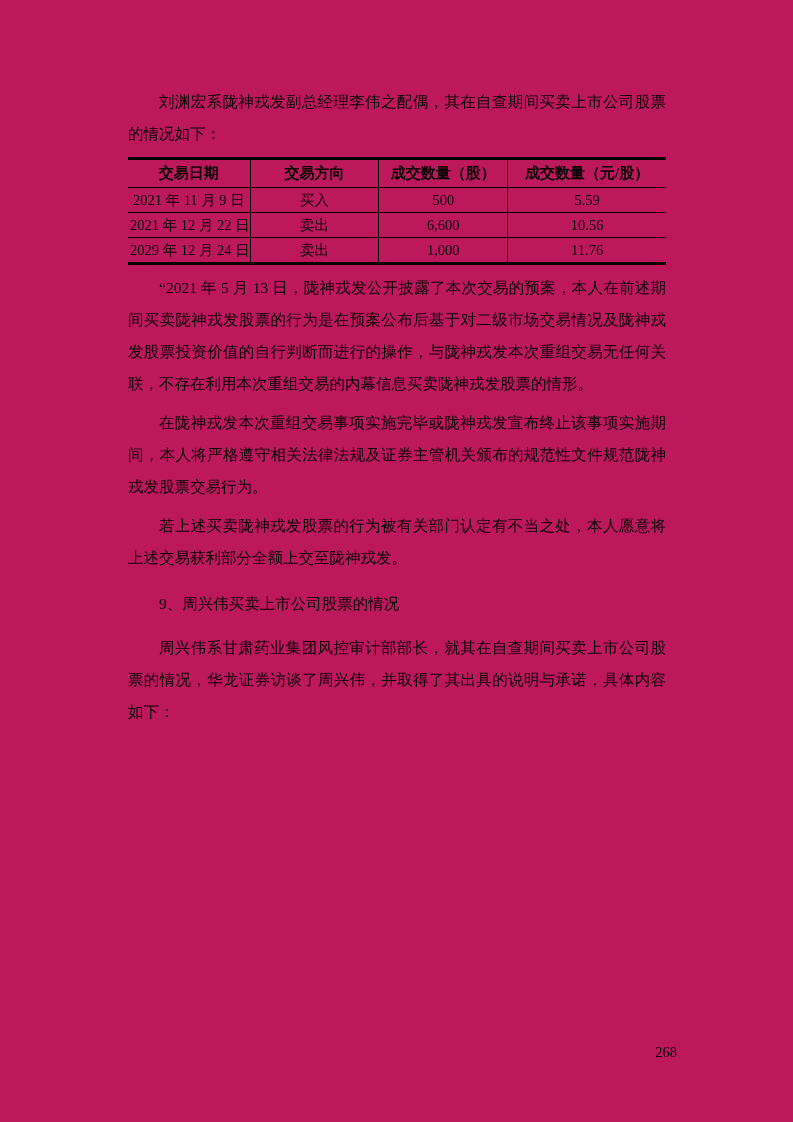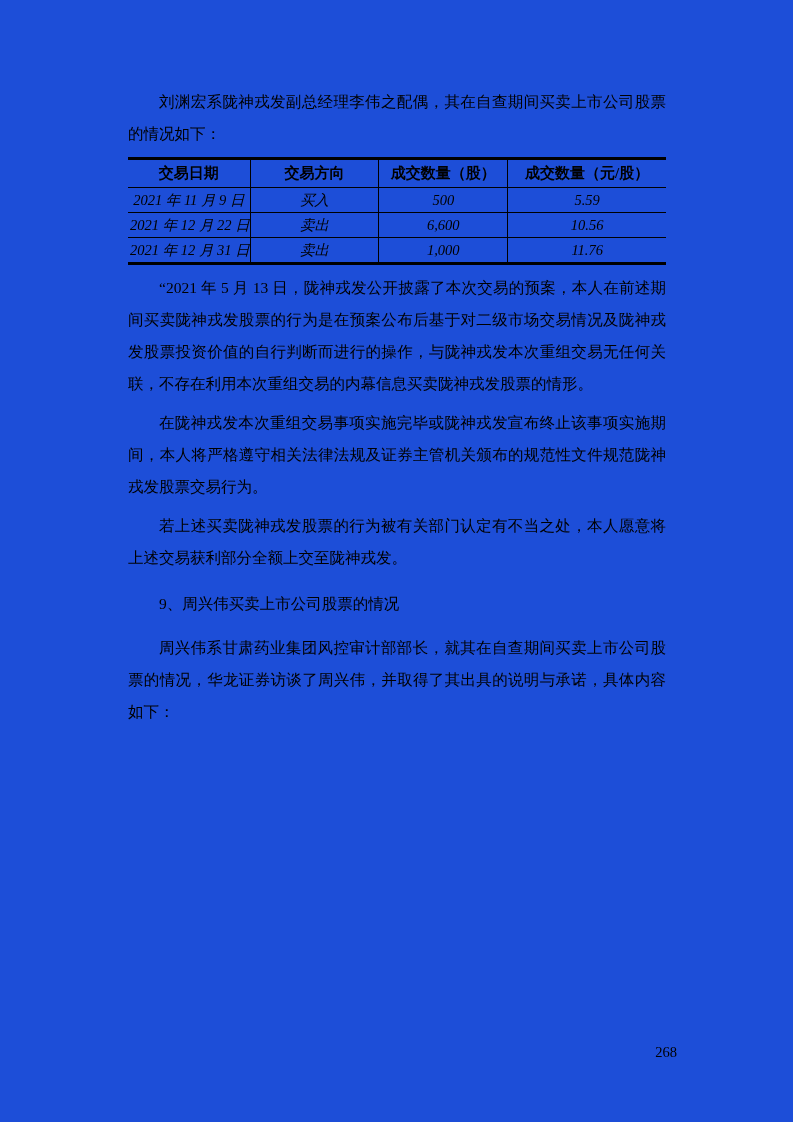--- a/index.html
+++ b/index.html
@@ -10,21 +10,21 @@
   body {
     width: 793px;
     height: 1122px;
     font-family: "Liberation Serif", "DejaVu Serif", serif;
     color: #000000;
   }
   .page {
     position: relative;
     width: 793px;
     height: 1122px;
-    background: #1d4ed8;
+    background: #be185d;
     overflow: hidden;
   }
   .content {
     position: absolute;
     left: 128px;
     top: 86px;
     width: 538px;
   }
   .para {
     margin: 6px 0 0 0;
@@ -69,21 +69,20 @@
   table.txn th:first-child, table.txn td:first-child { border-left: none; }
   table.txn th:last-child,  table.txn td:last-child  { border-right: none; }
   table.txn th {
     font-size: 15px;
     font-weight: bold;
     height: 27px;
   }
   table.txn td {
     font-size: 14.5px;
     height: 24px;
-    font-style: italic;
   }
   col.c-date  { width: 22.7%; }
   col.c-dir   { width: 23.9%; }
   col.c-vol   { width: 24.0%; }
   col.c-price { width: 29.4%; }
   .page-number {
     position: absolute;
     top: 1002px;
     right: 116px;
     font-size: 14.5px;
@@ -121,21 +120,21 @@
           <td>500</td>
           <td>5.59</td>
         </tr>
         <tr>
           <td>2021 年 12 月 22 日</td>
           <td>卖出</td>
           <td>6,600</td>
           <td>10.56</td>
         </tr>
         <tr>
-          <td>2021 年 12 月 31 日</td>
+          <td>2029 年 12 月 24 日</td>
           <td>卖出</td>
           <td>1,000</td>
           <td>11.76</td>
         </tr>
       </tbody>
     </table>
 
 
     <p class="para quote-start">“2021 年 5 月 13 日，陇神戎发公开披露了本次交易的预案，本人在前述期间买卖陇神戎发股票的行为是在预案公布后基于对二级市场交易情况及陇神戎发股票投资价值的自行判断而进行的操作，与陇神戎发本次重组交易无任何关联，不存在利用本次重组交易的内幕信息买卖陇神戎发股票的情形。</p>
 

